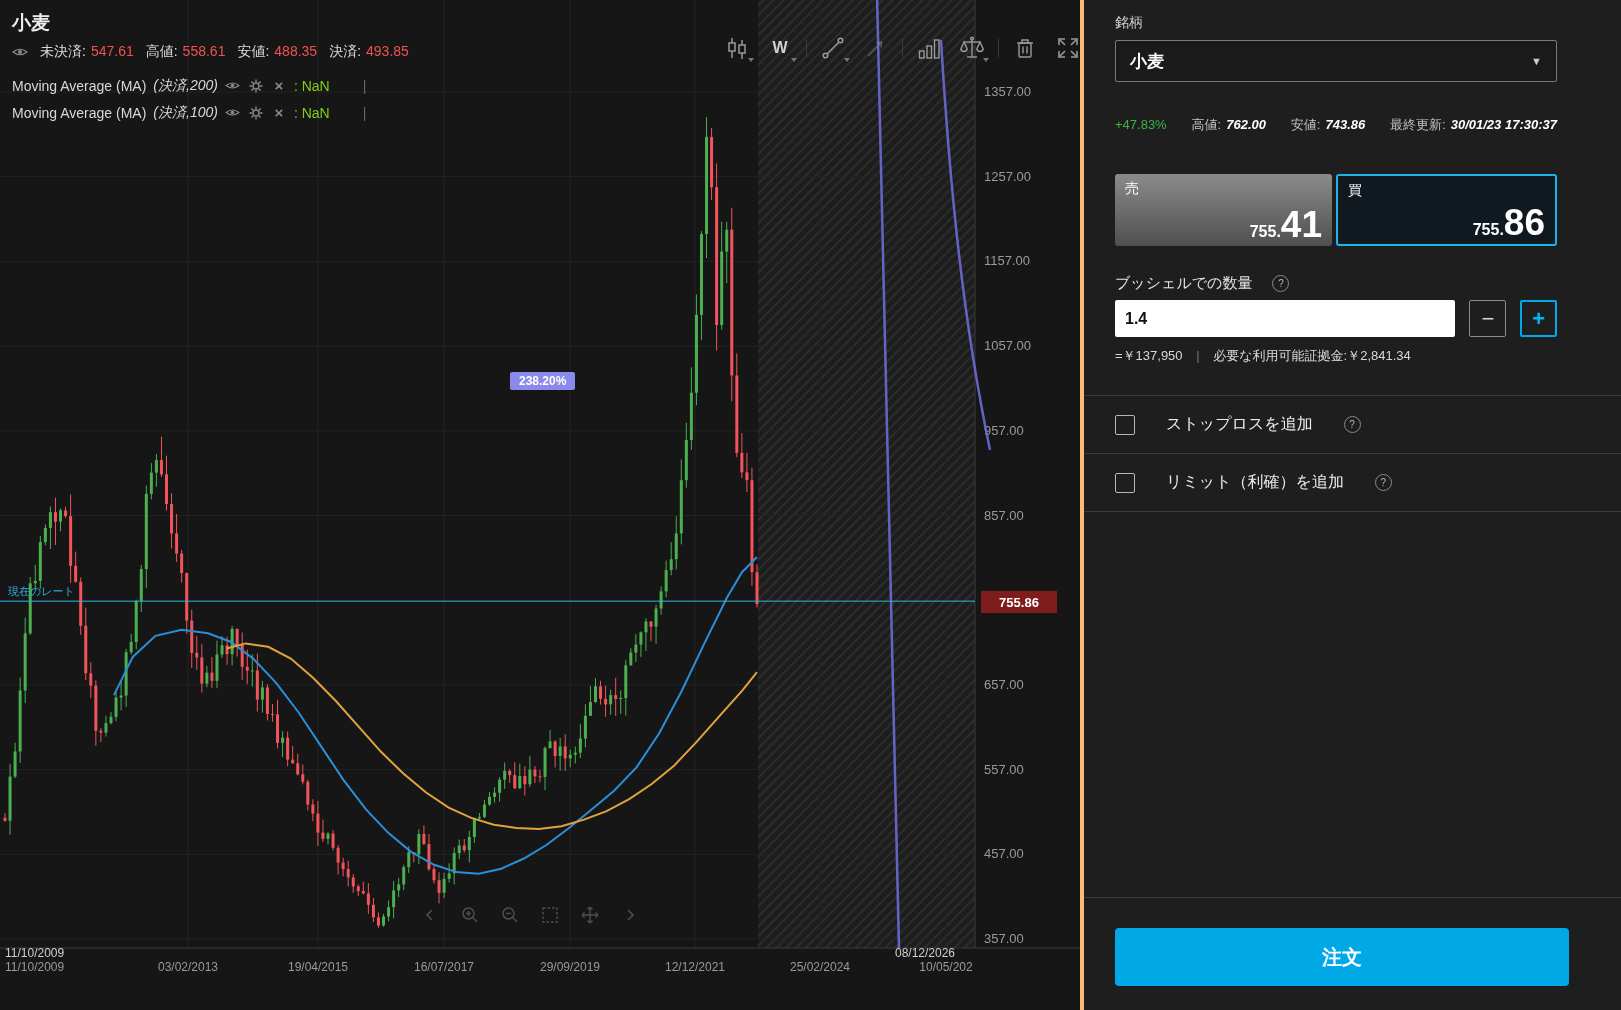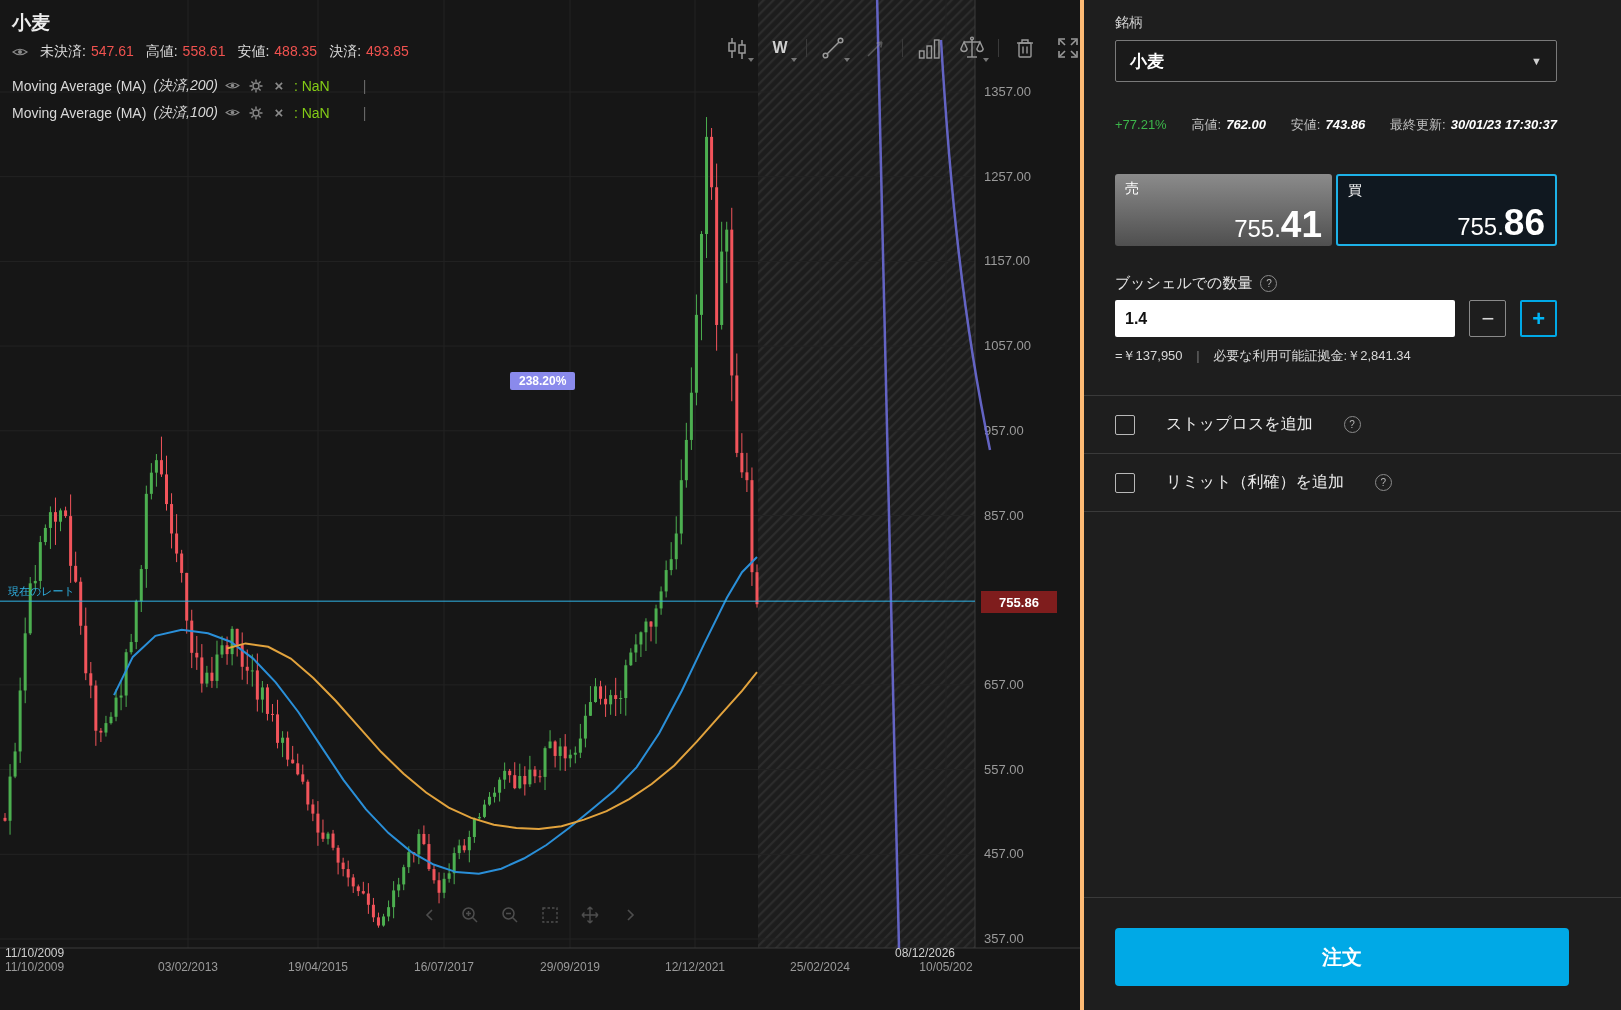--- a/index.html
+++ b/index.html
@@ -45,25 +45,25 @@
     display:flex;align-items:center;justify-content:space-between;padding:0 14px;cursor:pointer;}
   .symbol-select .sym{font-size:17px;font-weight:bold;color:#fff;}
   .symbol-select .chev{font-size:11px;color:#cfcfcf;}
   .quote-row{margin-top:34px;display:flex;justify-content:space-between;align-items:baseline;font-size:13px;color:#c3c3c3;}
   .quote-row .chg{color:#3cb54a;}
   .quote-row b{color:#fff;margin-left:5px;font-weight:bold;font-style:italic;}
   .bs-row{margin-top:40px;display:flex;gap:4px;height:72px;}
   .bs-btn{position:relative;flex:1;border-radius:3px;cursor:pointer;color:#fff;border:none;}
   .bs-btn .side{position:absolute;top:6px;left:10px;font-size:14px;}
   .bs-btn .price{position:absolute;right:10px;bottom:3px;display:flex;align-items:baseline;}
-  .bs-btn .pint{font-size:24px;font-weight:normal;}
+  .bs-btn .pint{font-size:16px;font-weight:bold;}
   .bs-btn .pfrac{font-size:37px;font-weight:bold;line-height:1;}
   .bs-btn.sell{background:linear-gradient(#8b8b8b,#4f4f4f);}
   .bs-btn.buy{background:#101820;border:2px solid #1db2e8;}
-  .qty-label-row{margin-top:28px;display:flex;align-items:center;gap:8px;font-size:15px;color:#e3e3e3;}
+  .qty-label-row{margin-top:28px;display:flex;align-items:center;gap:20px;font-size:15px;color:#e3e3e3;}
   .help{width:15px;height:15px;border:1px solid #8a8a8a;border-radius:50%;color:#b5b5b5;font-size:10px;
     display:inline-flex;align-items:center;justify-content:center;cursor:pointer;flex:0 0 15px;}
   .qty-row{margin-top:7px;display:flex;align-items:center;}
   .qty-input{width:344px;height:37px;background:#fff;color:#111;border:none;border-radius:2px;
     font-size:16px;font-weight:bold;padding:0 10px;box-sizing:border-box;font-family:inherit;}
   .step-btn{width:37px;height:37px;margin-left:14px;border-radius:2px;display:flex;align-items:center;justify-content:center;
     font-size:22px;cursor:pointer;box-sizing:border-box;background:transparent;}
   .step-btn.minus{border:1px solid #8a8a8a;color:#d5d5d5;}
   .step-btn.plus{border:2px solid #00a9e6;color:#00b6f5;font-weight:bold;}
   .conv-row{margin-top:10px;font-size:13px;color:#d8d8d8;margin-bottom:30px;}
@@ -612,21 +612,21 @@
 
   <aside class="trade-panel">
     <div class="p-pad">
       <div class="symbol-label">銘柄</div>
       <div class="symbol-select">
         <span class="sym">小麦</span>
         <span class="chev">▼</span>
       </div>
 
       <div class="quote-row">
-        <span class="chg">+77.21%</span>
+        <span class="chg">+47.83%</span>
         <span><span>高値:</span><b>762.00</b></span>
         <span><span>安値:</span><b>743.86</b></span>
         <span><span>最終更新:</span><b>30/01/23 17:30:37</b></span>
       </div>
 
       <div class="bs-row">
         <button class="bs-btn sell">
           <span class="side">売</span>
           <span class="price">
             <span class="pint">755.</span>

